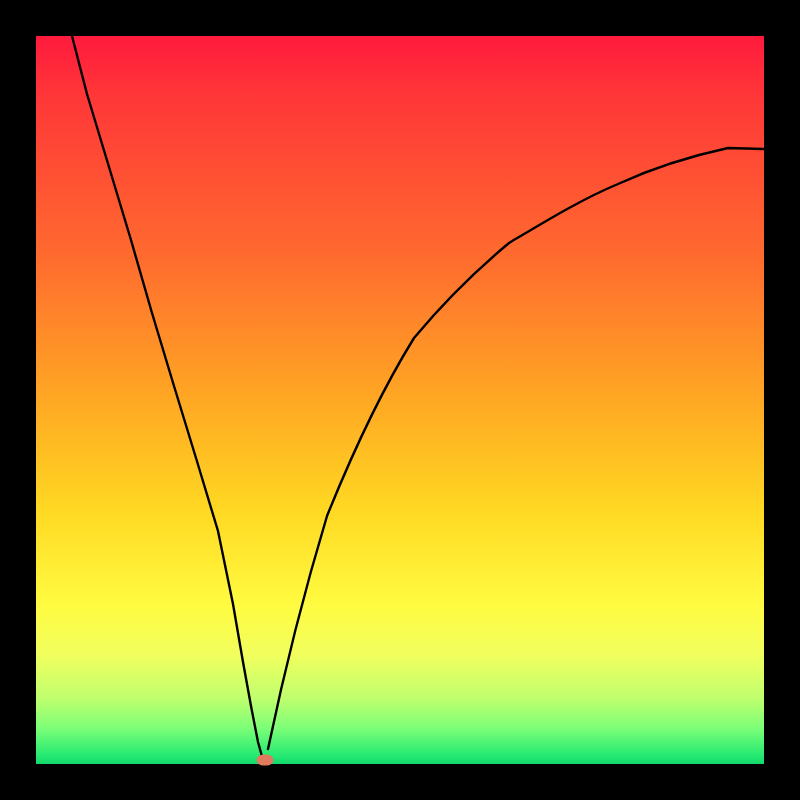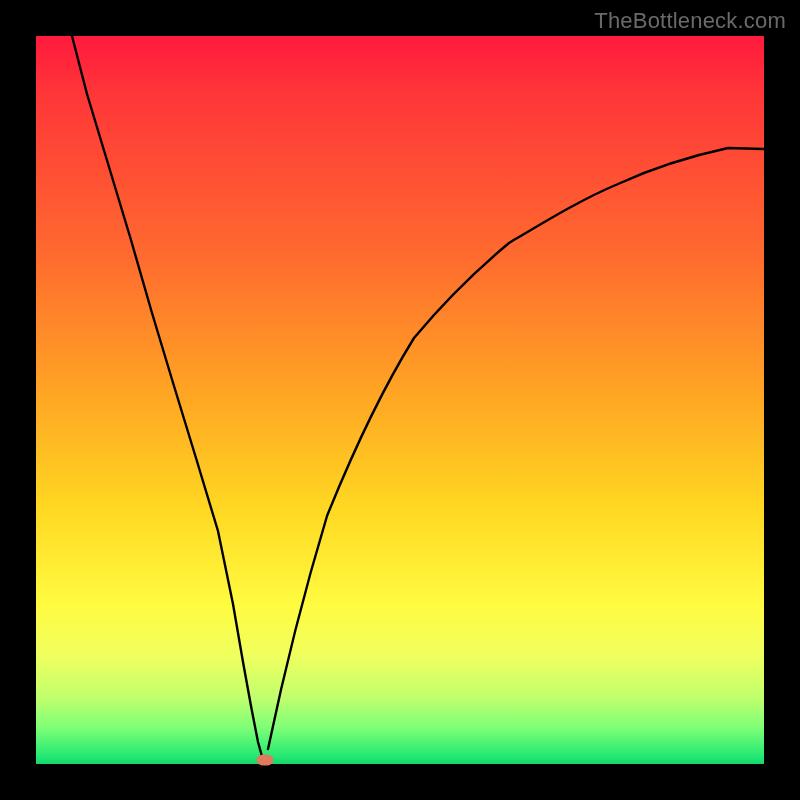--- a/index.html
+++ b/index.html
@@ -93,15 +93,14 @@
                C 408 266, 437 237, 473 207
                C 510 185, 546 163, 582 148
                C 619 131, 655 120, 692 112
                L 728 113" fill="none" stroke="#000" stroke-width="2.4" stroke-linecap="round"></path>
     </svg>
 
     <div class="marker" style="left:229px; top:724px"></div>
 
   </div>
 
-  <div class="attribution">TheBottleneck.com</div>
 
 </div>
 
 </body></html>

